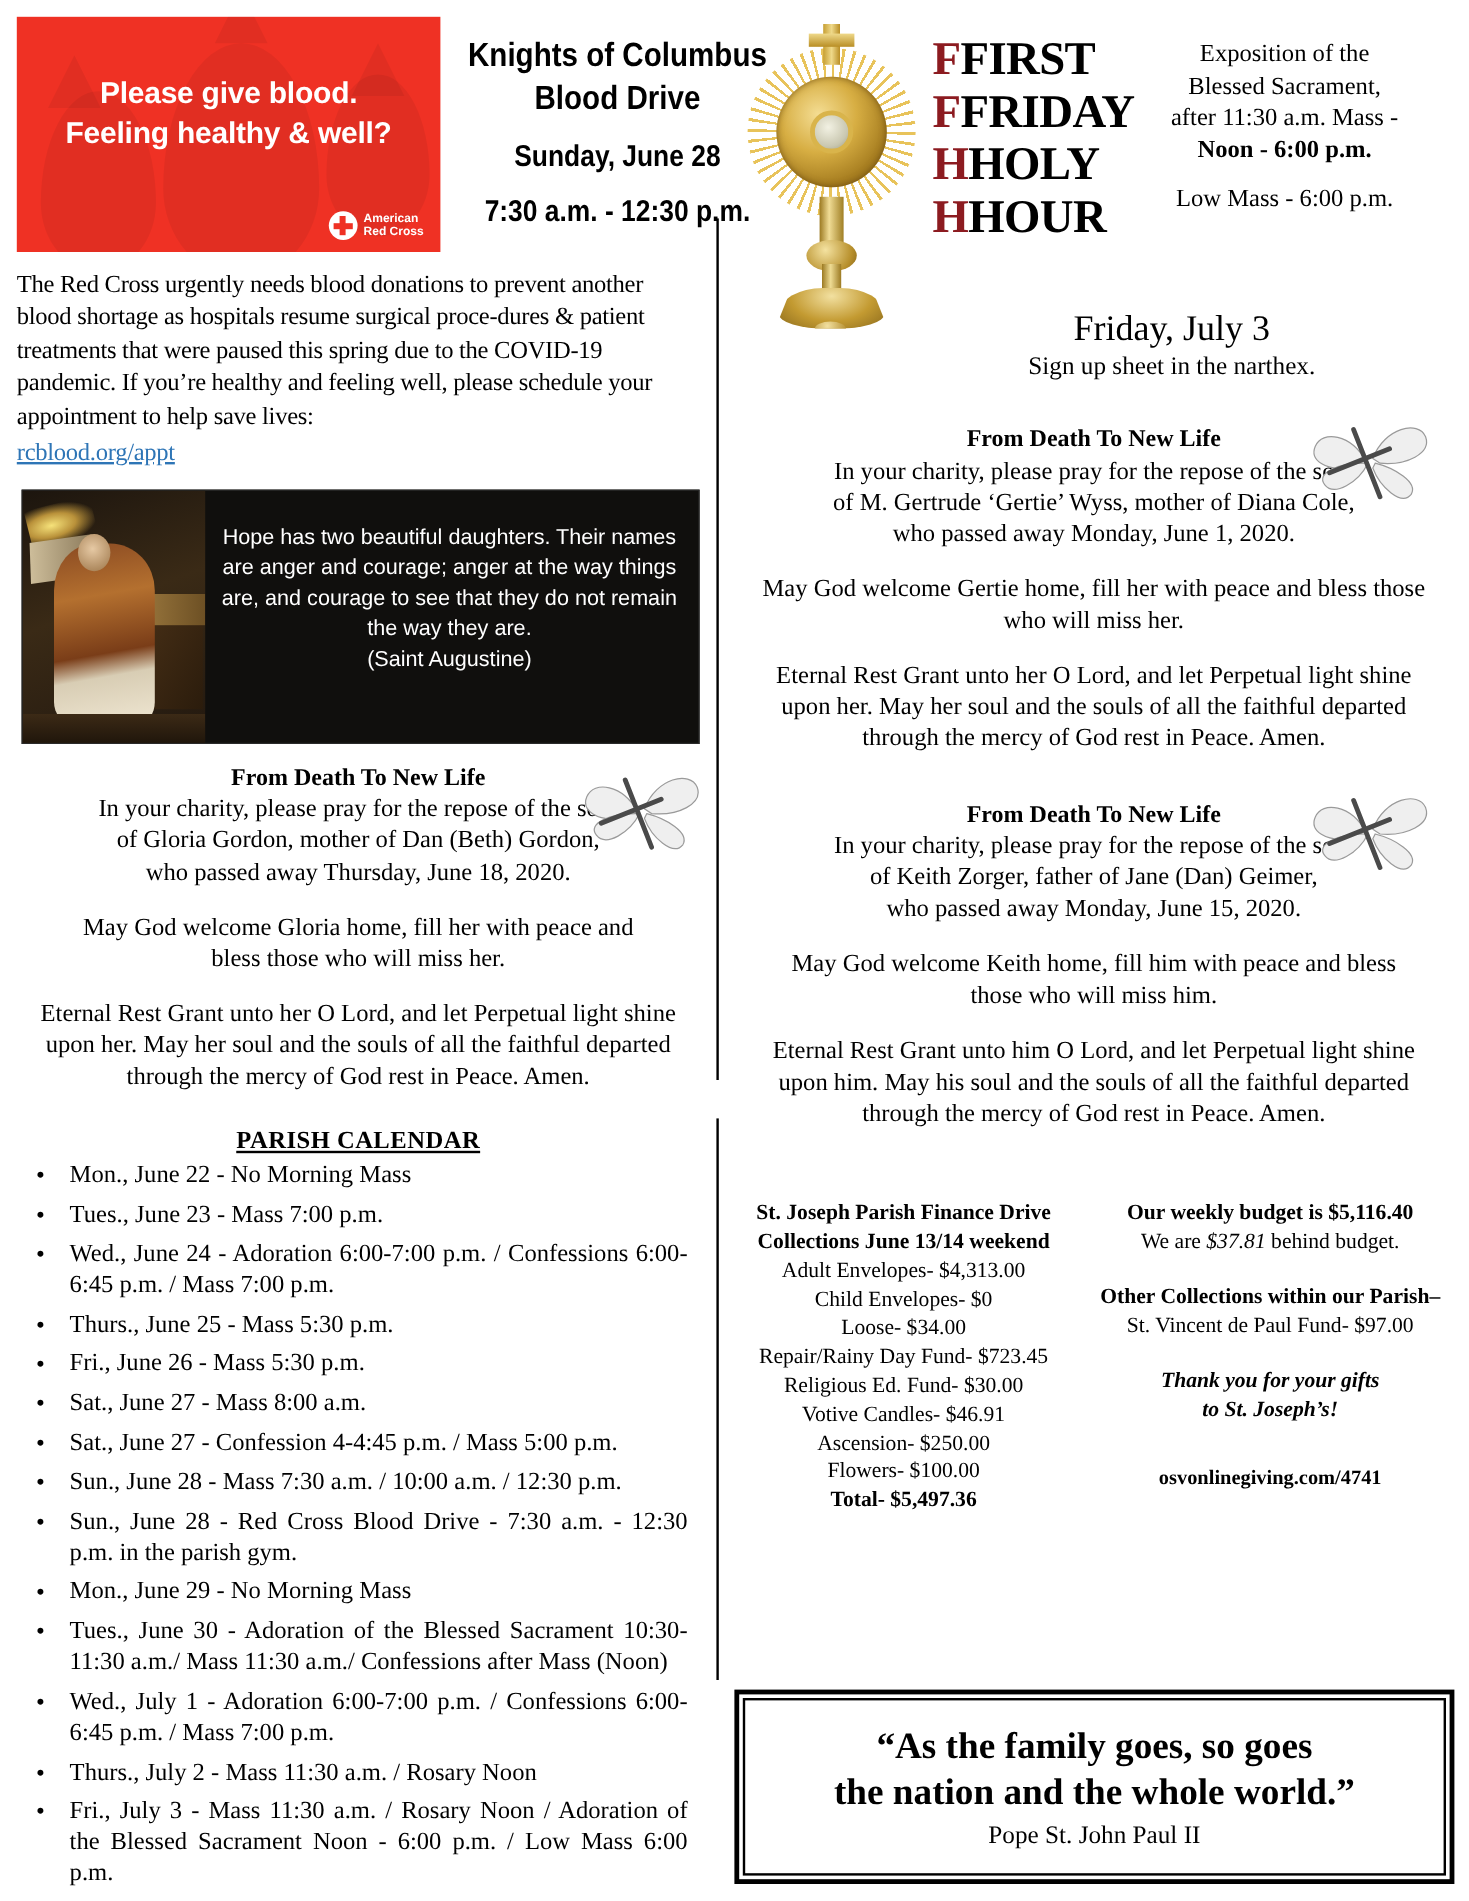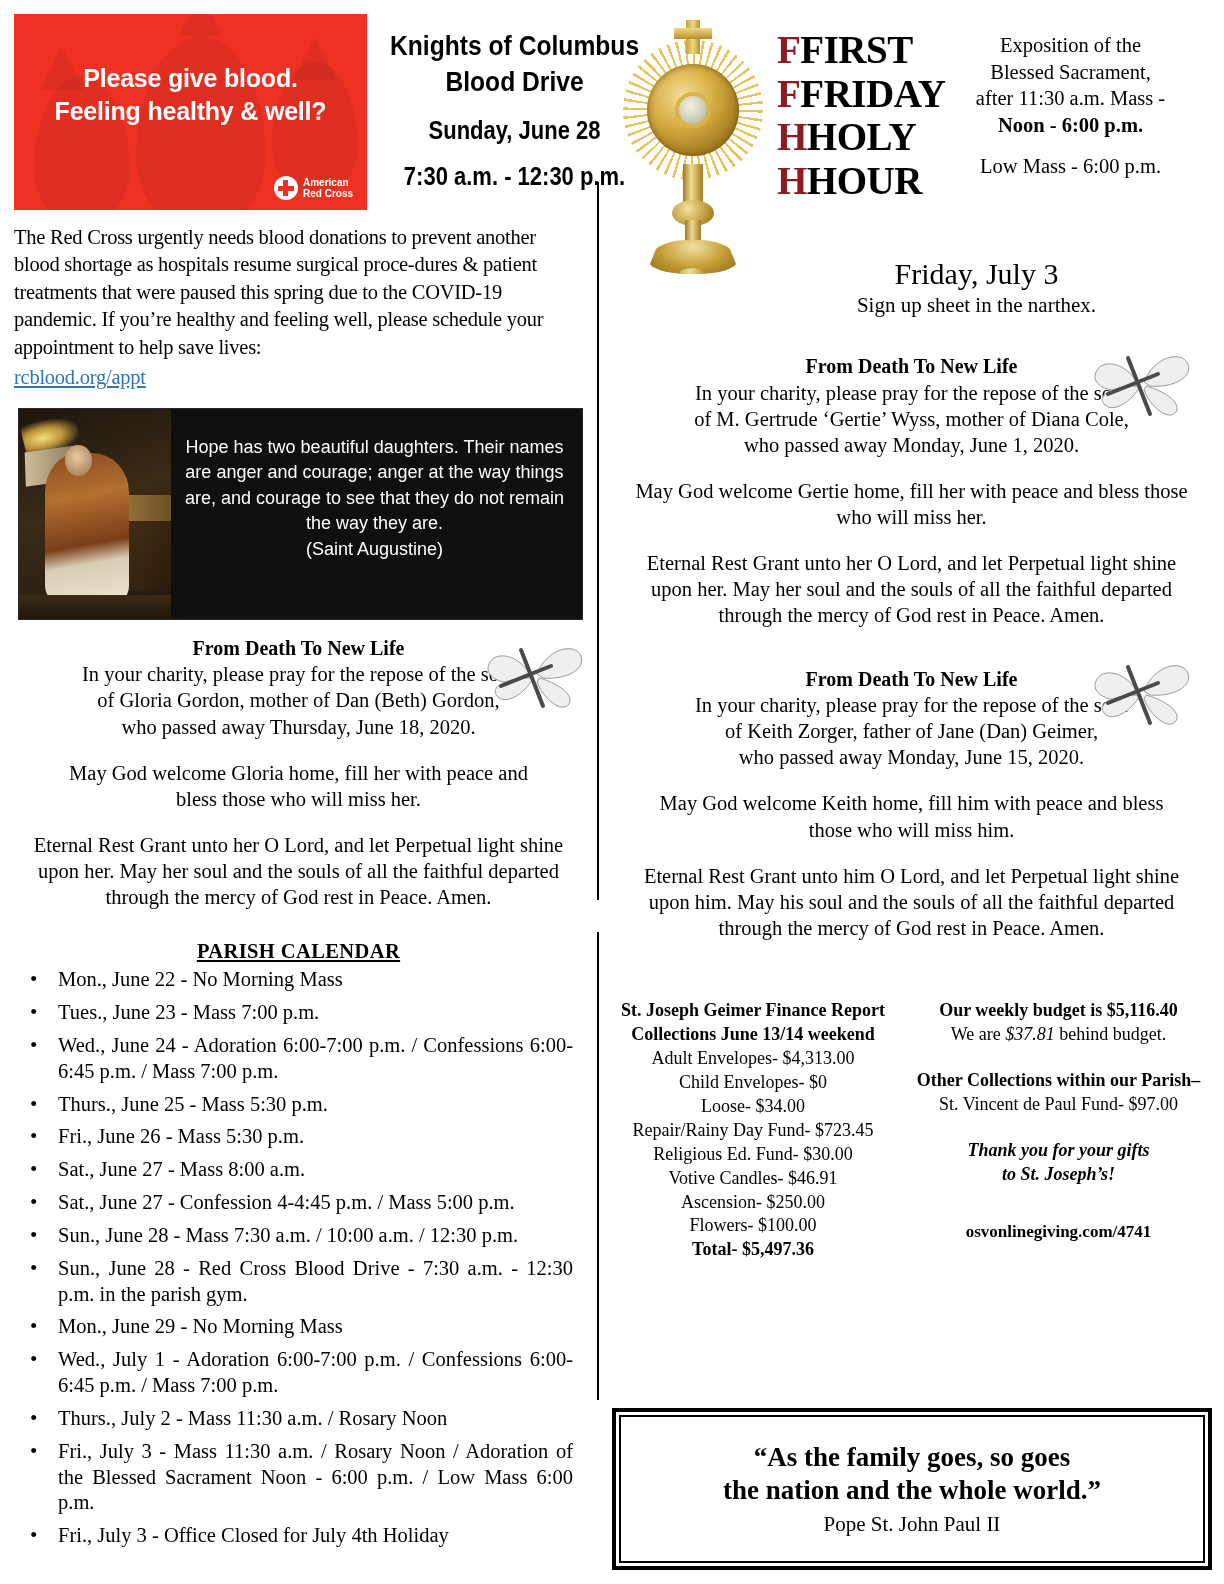--- a/index.html
+++ b/index.html
@@ -435,21 +435,21 @@
     border: 2px solid #000;
     display: flex;
     flex-direction: column;
     align-items: center;
     justify-content: center;
     padding: 6px 10px;
   }
   .jp2-line {
     font-family: "Liberation Serif", serif;
     font-weight: bold;
-    font-size: 27px;
+    font-size: 31px;
     line-height: 1.22;
     text-align: center;
     white-space: nowrap;
   }
   .jp2-attr {
     font-size: 21px;
     margin-top: 5px;
     text-align: center;
   }
 </style>
@@ -537,20 +537,21 @@
       <li>Mon., June 22 - No Morning Mass</li>
       <li>Tues., June 23 - Mass 7:00 p.m.</li>
       <li>Wed., June 24 - Adoration 6:00-7:00 p.m. / Confessions 6:00-6:45 p.m.  / Mass 7:00 p.m.</li>
       <li>Thurs., June 25 - Mass 5:30 p.m.</li>
       <li>Fri., June 26 - Mass 5:30 p.m.</li>
       <li>Sat., June 27 - Mass 8:00 a.m.</li>
       <li>Sat., June 27 - Confession 4-4:45 p.m. / Mass 5:00 p.m.</li>
       <li>Sun., June 28 - Mass 7:30 a.m. / 10:00 a.m. / 12:30 p.m.</li>
       <li>Sun., June 28 - Red Cross Blood Drive - 7:30 a.m. - 12:30 p.m. in the parish gym.</li>
       <li>Mon., June 29 - No Morning Mass</li>
+      <li>Tues., June 30 - Adoration of the Blessed Sacrament 10:30-11:30 a.m./ Mass 11:30 a.m./ Confessions after Mass (Noon)</li>
       <li>Wed., July 1 - Adoration 6:00-7:00 p.m. / Confessions 6:00-6:45 p.m.  / Mass 7:00 p.m.</li>
       <li>Thurs., July 2 - Mass 11:30 a.m. / Rosary Noon</li>
       <li>Fri., July 3 - Mass 11:30 a.m. / Rosary Noon / Adoration of the Blessed Sacrament Noon - 6:00 p.m. / Low Mass 6:00 p.m.</li>
       <li>Fri., July 3 - Office Closed for July 4th Holiday</li>
     </ul>
   </div>
 
   <div class="col-right">
 
     <div class="ff-row">
@@ -623,21 +624,21 @@
       <p>of Keith Zorger, father of Jane (Dan) Geimer,</p>
       <p>who passed away Monday, June 15, 2020.</p>
       <div class="gap"></div>
       <p style="padding:0 46px;">May God welcome Keith home, fill him with peace and bless those who will miss him.</p>
       <div class="gap"></div>
       <p style="padding:0 24px;">Eternal Rest Grant unto him O Lord, and let Perpetual light shine upon him. May his soul and the souls of all the faithful departed through the mercy of God rest in Peace. Amen.</p>
     </div>
 
     <div class="finance">
       <div class="fin-left">
-        <div class="b">St. Joseph Geimer Finance Report</div>
+        <div class="b">St. Joseph Parish Finance Drive</div>
         <div class="b">Collections June 13/14 weekend</div>
         <div>Adult Envelopes- $4,313.00</div>
         <div>Child Envelopes- $0</div>
         <div>Loose- $34.00</div>
         <div>Repair/Rainy Day Fund- $723.45</div>
         <div>Religious Ed. Fund- $30.00</div>
         <div>Votive Candles- $46.91</div>
         <div>Ascension- $250.00</div>
         <div>Flowers- $100.00</div>
         <div class="b">Total- $5,497.36</div>

